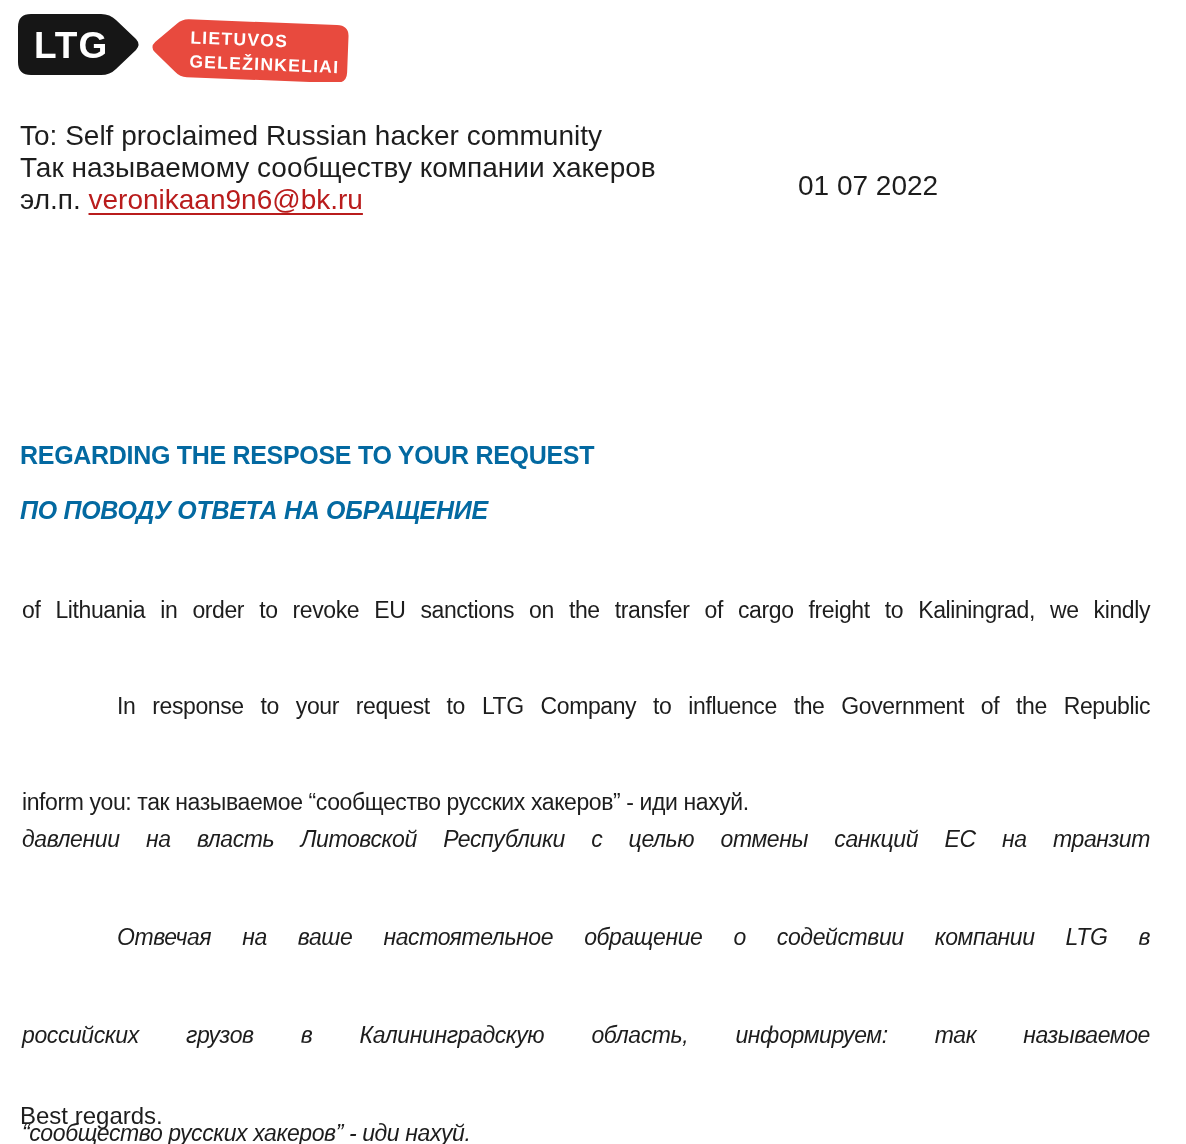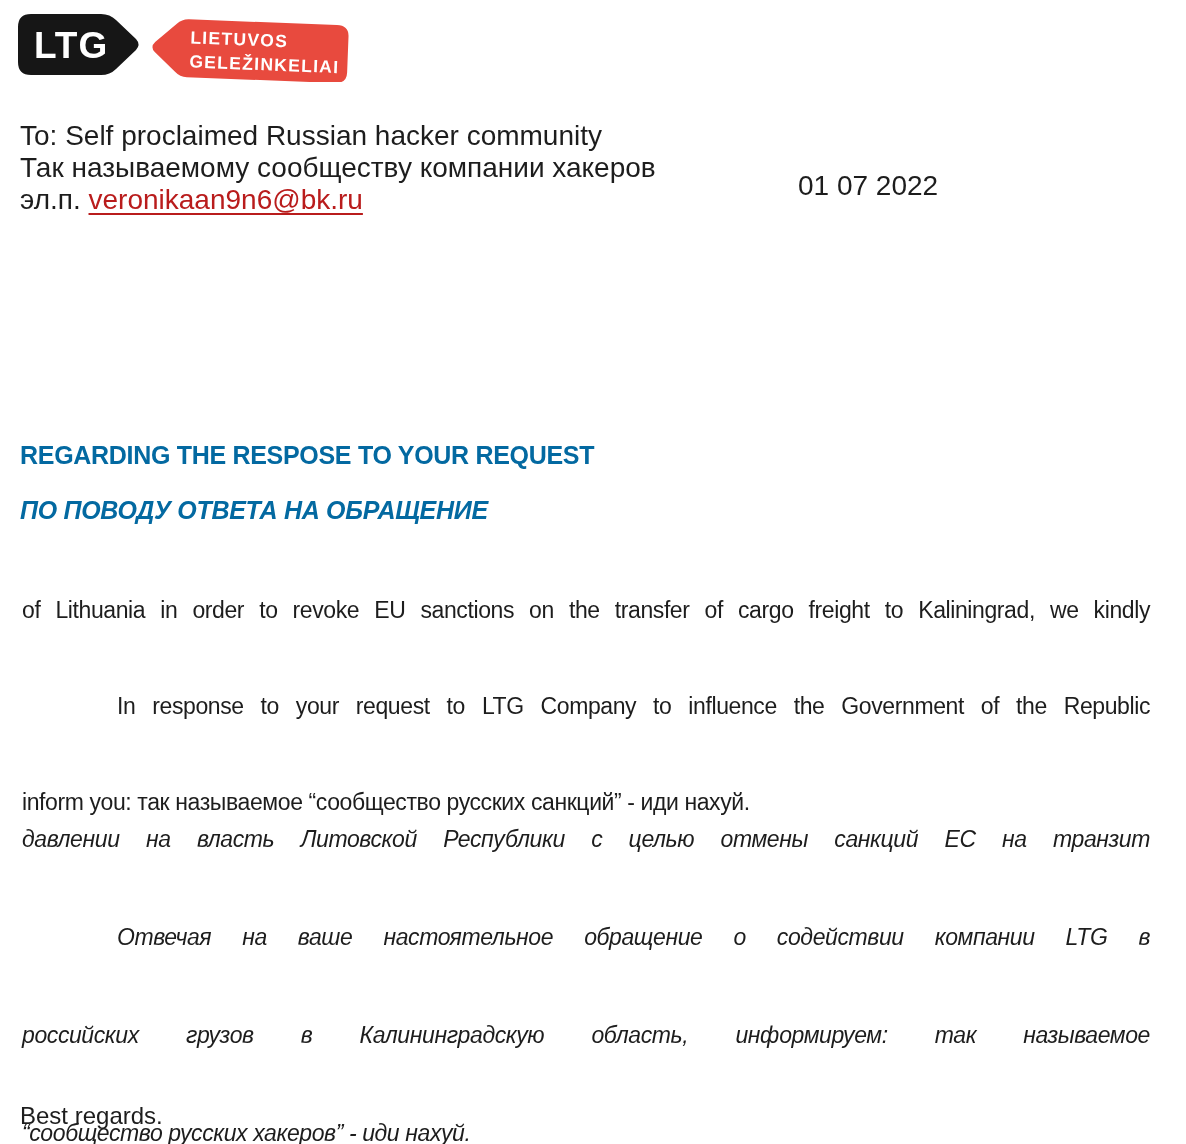--- a/index.html
+++ b/index.html
@@ -68,21 +68,21 @@
   <div class="date">01 07 2022</div>
 
   <div class="subject">
     <div class="subject-en">REGARDING THE RESPOSE TO YOUR REQUEST</div>
     <div class="subject-ru">ПО ПОВОДУ ОТВЕТА НА ОБРАЩЕНИЕ</div>
   </div>
 
   <div class="para para-en">
     <div class="jline just">of Lithuania in order to revoke EU sanctions on the transfer of cargo freight to Kaliningrad, we kindly</div>
     <div class="jline just first">In response to your request to LTG Company to influence the Government of the Republic</div>
-    <div class="jline">inform you: так называемое “сообщество русских санкций” - иди нахуй.</div>
+    <div class="jline">inform you: так называемое “сообщество русских хакеров” - иди нахуй.</div>
   </div>
 
   <div class="para para-ru">
     <div class="jline just">давлении на власть Литовской Республики с целью отмены санкций ЕС на транзит</div>
     <div class="jline just first">Отвечая на ваше настоятельное обращение о содействии компании LTG в</div>
     <div class="jline just">российских грузов в Калининградскую область, информируем: так называемое</div>
     <div class="jline">“сообщество русских хакеров” - иди нахуй.</div>
   </div>
 
   <div class="closing">Best regards.</div>

